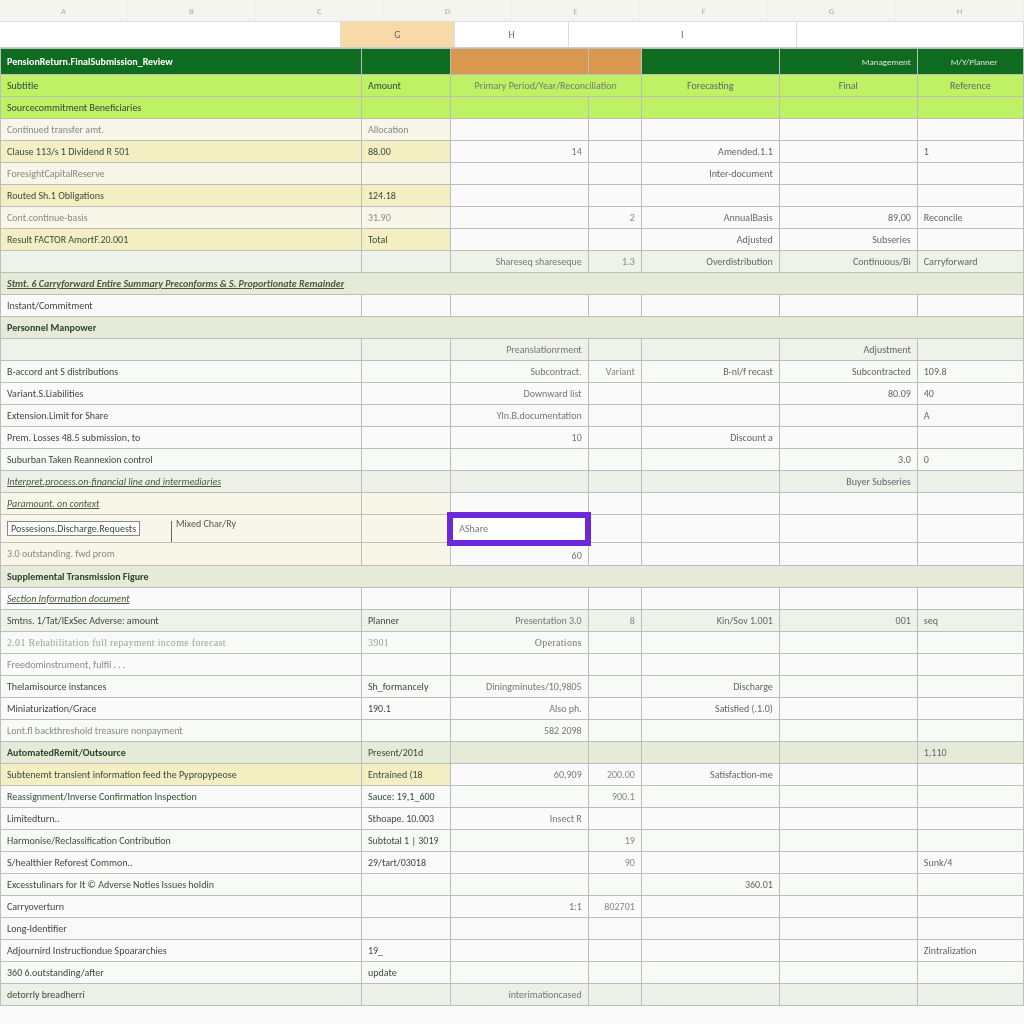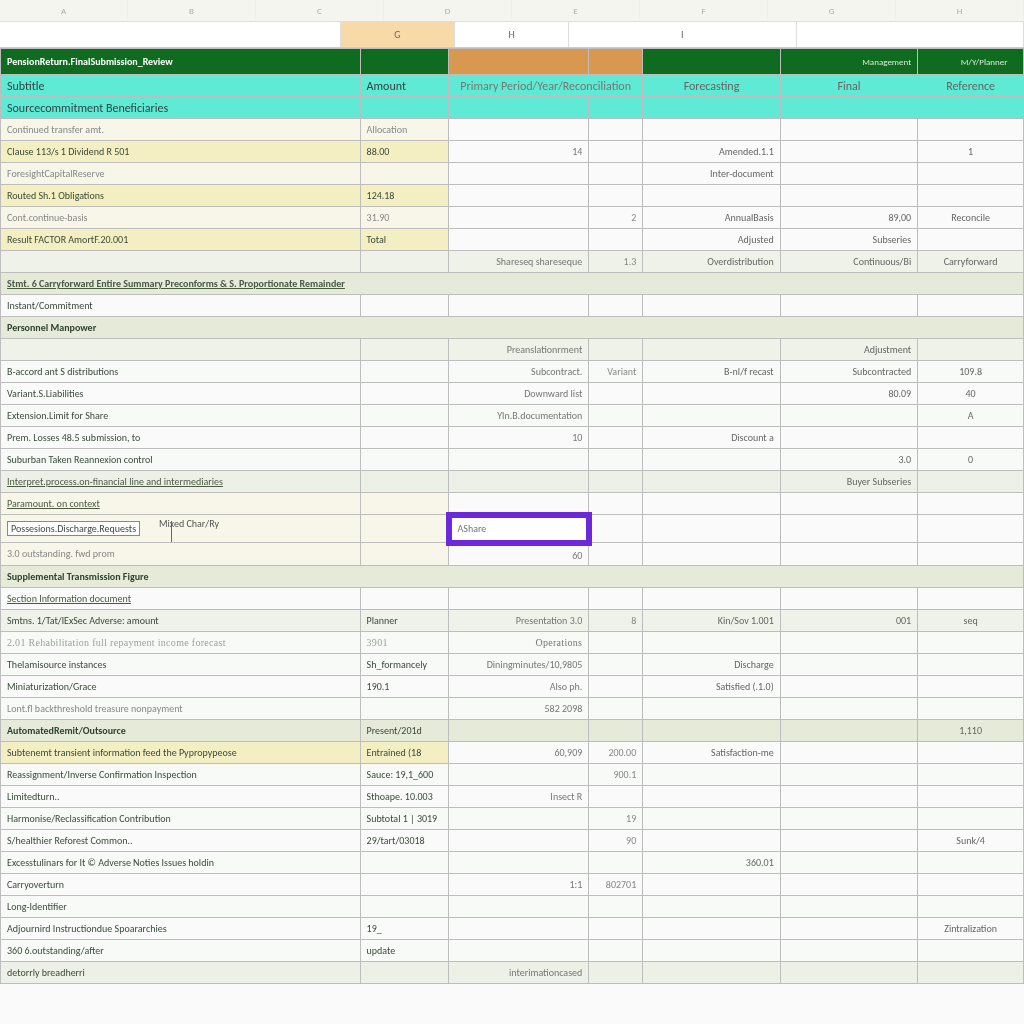--- a/index.html
+++ b/index.html
@@ -10,37 +10,37 @@
 .headers .ch { flex:1; text-align:center; color:#666; font-size:10px; line-height:26px; border-right:1px solid #ddd; }
 .headers .ch:nth-child(2){ background:#f8d9a8; }
 .sheet { width:100%; border-collapse:collapse; }
 .sheet td { border:1px solid #bdbdbd; padding:3px 6px; height:22px; font-size:10px; vertical-align:middle; overflow:hidden; white-space:nowrap; text-overflow:ellipsis; }
 .sheet .c0 { width:340px; }
 .sheet .c1 { width:58px; }
 .sheet .c2 { width:130px; text-align:right; color:#777; }
 .sheet .c3 { width:50px; text-align:right; color:#888; }
 .sheet .c4 { width:130px; text-align:right; color:#666; }
 .sheet .c5 { width:130px; text-align:right; color:#666; }
-.sheet .c6 { width:100px; text-align:center; color:#666; }
+.sheet .c6 { width:100px; text-align:left; color:#666; }
 .title-row td { background:#0f6b1f; color:#fff; font-weight:bold; height:26px; }
-.hdr-row td { background:#5eead4; color:#344; font-size:12px; }
+.hdr-row td { background:#bef264; color:#344; font-size:10px; }
 .hdr-row .c4, .hdr-row .c5, .hdr-row .c6 { text-align:center; }
 .yellow td.c0, .yellow td.c1 { background:#f4efc2;margin-top:41px; }
 .beige td.c0, .beige td.c1 { background:#f0eddc; }
 .section td.c0 { font-weight:bold; background:#e6ead9; color:#2e4430; }
 .section td { background:#e6ead9; }
 .thin td.c0, .thin td.c1 { background:#f7f6e9; }
 .sub td { background:#eef2e8; }
 .alt td { background:#f7faf6; }
 .mini { font-size:9px; color:#888; }
 .blur { color:#9aa59a !important; letter-spacing:0.3px;font-family:Liberation Serif, serif; }
 .weak { background:#edf0e6;margin-left:48px; }
 .title-row .c4, .title-row .c5, .title-row .c6 { font-weight:normal; color:#d8e9d8; font-size:9px;padding-left:33px; }
 .chart_area td { height:28px; }
-.under { text-decoration:underline; color:#4a5a40; }
+.under { text-decoration:underline; color:#4a5a40;font-style:italic; }
 </style>
 </head>
 <body>
 
 <div class="ribbon">
   <div class="col-hdr">A</div>
   <div class="col-hdr">B</div>
   <div class="col-hdr">C</div>
   <div class="col-hdr">D</div>
   <div class="col-hdr">E</div>
@@ -248,21 +248,21 @@
         <td class="c2"></td>
         <td class="c3"></td>
         <td class="c4"></td>
         <td class="c5"></td>
         <td class="c6"></td>
   </tr>
   <tr class="thin chart_area">
     <td class="c0" style="position:relative">
       <span style="border:1px solid #888;padding:0 3px;background:#fff">Possesions.Discharge.Requests</span>
       <span style="position:absolute;left:170px;top:6px;border-left:1px solid #666;height:30px"></span>
-      <span style="position:absolute;left:158px;top:2px;color:#555">Mixed Char/Ry</span>
+      <span style="position:absolute;left:175px;top:2px;color:#555">Mixed Char/Ry</span>
     </td>
     <td class="c1"></td>
     <td class="c2" style="border:6px solid #6d28d9;background:#fff;text-align:left">AShare</td>
     <td class="c3"></td>
         <td class="c4"></td>
         <td class="c5"></td>
         <td class="c6"></td>
   </tr>
   <tr class="thin">
     <td class="c0 mini">3.0 outstanding. fwd prom</td>
@@ -299,20 +299,29 @@
       </tr>
       <tr class="alt blur">
         <td class="c0">2.01 Rehabilitation full repayment income forecast</td>
         <td class="c1">3901</td>
         <td class="c2">Operations</td>
         <td class="c3"></td>
         <td class="c4"></td>
         <td class="c5"></td>
         <td class="c6"></td>
       </tr>
+      <tr class="mini">
+        <td class="c0">          Freedominstrument, fulfil . . .</td>
+        <td class="c1"></td>
+        <td class="c2"></td>
+        <td class="c3"></td>
+        <td class="c4"></td>
+        <td class="c5"></td>
+        <td class="c6"></td>
+      </tr>
       <tr class="alt">
         <td class="c0">Thelamisource instances</td>
         <td class="c1">Sh_formancely</td>
         <td class="c2">Diningminutes/10,9805</td>
         <td class="c3"></td>
         <td class="c4">Discharge</td>
         <td class="c5"></td>
         <td class="c6"></td>
       </tr>
       <tr class="">

